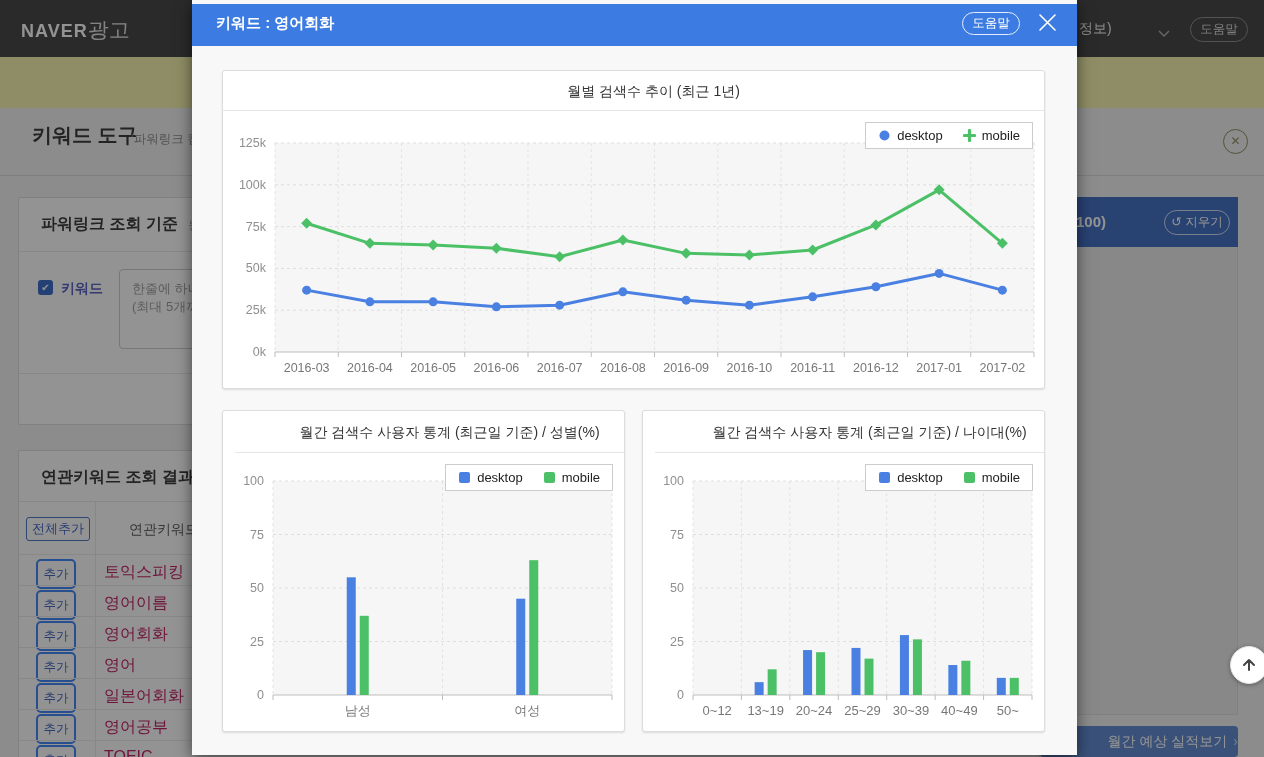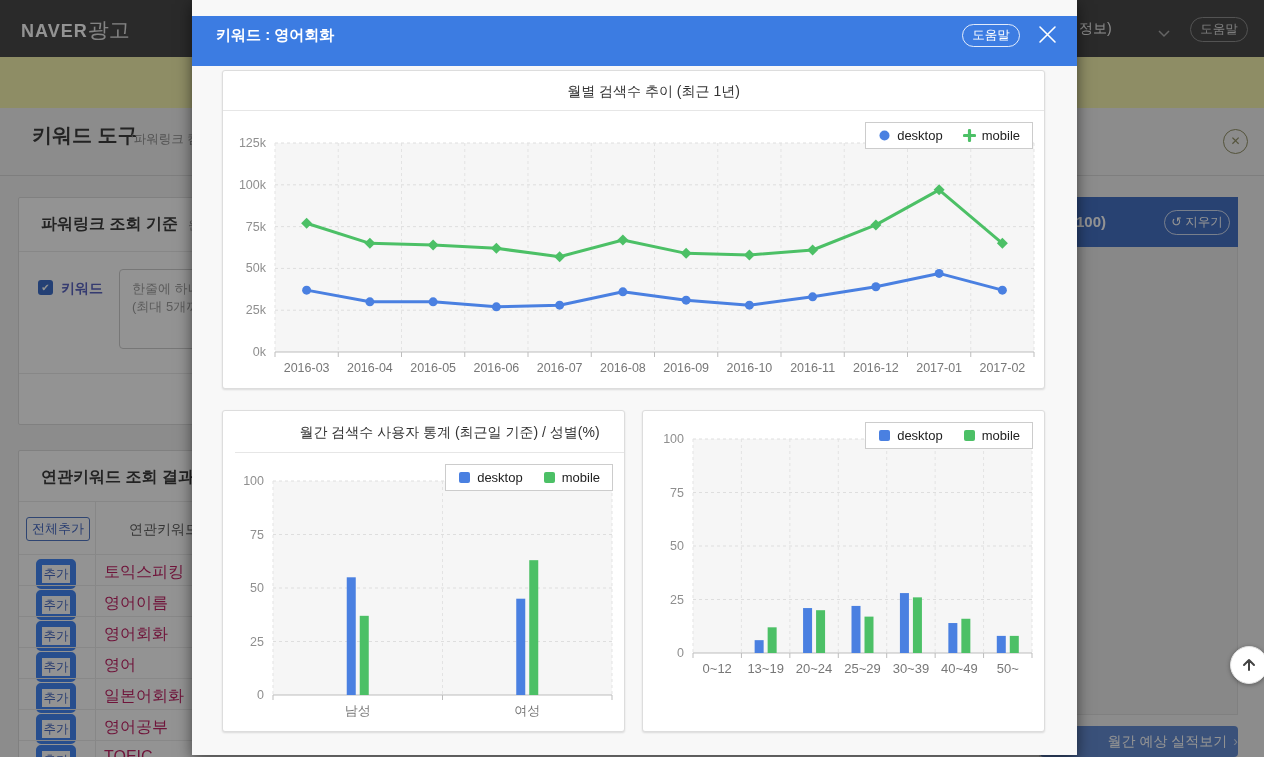--- a/index.html
+++ b/index.html
@@ -38,37 +38,37 @@
 
   .card2 { left:18px; top:450px; width:1022px; height:320px; }
   .c2-head-div { position:absolute; left:0; top:50px; width:100%; height:1px; background:#e9e9e9; }
   .col-div { position:absolute; left:76px; top:50px; width:1px; height:270px; background:#e9e9e9; }
   .addall-btn { position:absolute; left:7px; top:66px; width:64px; height:24px; background:#fff;
                 border:1px solid #4a72c4; border-radius:3px; color:#3f63c0; font-size:13px; }
   .col-header { position:absolute; left:90px; top:70px; width:110px; text-align:center; font-size:14px; color:#555; }
   .kw-rows { position:absolute; left:0; top:103px; width:100%; }
   .kw-row { position:relative; height:31px; border-top:1px solid #ececec; }
   .add-btn { position:absolute; left:17px; top:4px; width:40px; height:30px; background:#fff;
-             border:6px solid #3b82f6; border-radius:5px; color:#3f63c0; font-size:12.5px; }
+             border:2px solid #3b82f6; border-radius:5px; color:#3f63c0; font-size:12.5px; }
   .kw-text { position:absolute; left:85px; top:7px; font-size:16px; color:#be185d; }
 
   .rp-head { left:1040px; top:197px; width:198px; height:50px; background:#3d6cc4; }
   .rp-count { position:absolute; left:31px; top:16px; color:#fff; font-size:15px; font-weight:bold; }
   .rp-clear { position:absolute; left:124px; top:13px; width:66px; height:25px; background:transparent;
               border:1px solid rgba(255,255,255,.75); border-radius:13px; color:#fff; font-size:12.5px; }
   .rp-body { left:1040px; top:247px; width:198px; height:468px; background:#ebebeb; border:1px solid #ddd; border-top:none; }
   .rp-footer { left:1040px; top:726px; width:198px; height:31px; background:#5d87d1; border-radius:4px;
                color:#fff; font-size:14px; text-align:right; line-height:31px; }
   .rp-footer .chev { color:#cfdcf2; margin-left:6px; }
 
   
   .overlay { left:0; top:0; width:1264px; height:757px; background:rgba(15,15,15,0.45); z-index:10; }
   .modal { left:192px; top:0; width:885px; height:755px; background:#f8f8f8; z-index:20;
            box-shadow:0 4px 14px rgba(0,0,0,0.55); }
-  .m-head { position:absolute; left:0; top:16px; width:100%; height:50px; background:#3c7ce2;padding-left:8px; }
+  .m-head { position:absolute; left:0; top:4px; width:100%; height:42px; background:#3c7ce2;padding-left:8px; }
   .m-title { position:absolute; left:24px; top:10px; color:#fff; font-size:15px; font-weight:bold; }
   .m-help { position:absolute; left:770px; top:8px; width:58px; height:23px; background:transparent;
             border:1px solid rgba(255,255,255,.85); border-radius:12px; color:#fff; font-size:12.5px; }
   .m-close { position:absolute; left:845px; top:9px; width:20px; height:20px; background:transparent; border:none; cursor:pointer; }
 
   .mcard { position:absolute; background:#fff; border:1px solid #ddd; border-radius:3px;
            box-shadow:0 1px 2px rgba(0,0,0,0.12); }
   .mcard-line { left:30px; top:70px; width:823px; height:319px; }
   .mcard-g    { left:30px; top:410px; width:403px; height:322px; }
   .mcard-a    { left:450px; top:410px; width:403px; height:322px; }
@@ -319,20 +319,21 @@
             <rect x="123.75" y="124.3" width="9" height="117.7" fill="#4a80e1"></rect>
             <rect x="293.25" y="145.7" width="9" height="96.3" fill="#4a80e1"></rect>
             <rect x="136.75" y="162.82" width="9" height="79.18" fill="#4cc066"></rect>
             <rect x="306.25" y="107.18" width="9" height="134.82" fill="#4cc066"></rect>
           </svg>
         </div>
     </div>
   </div>
 
   <div class="mcard mcard-a">
+    <div class="mc-head"><span>월간 검색수 사용자 통계 (최근일 기준) / 나이대(%)</span></div>
     <div class="mc-body">
       <div class="legend" id="legend-2">
           <span class="lg-item">
             <svg width="13" height="13" viewBox="0 0 13 13">
               <rect x="1" y="1" width="11" height="11" rx="2" fill="#4a80e1"></rect>
             </svg>
             <span>desktop</span>
           </span>
           <span class="lg-item">
             <svg width="13" height="13" viewBox="0 0 13 13">

